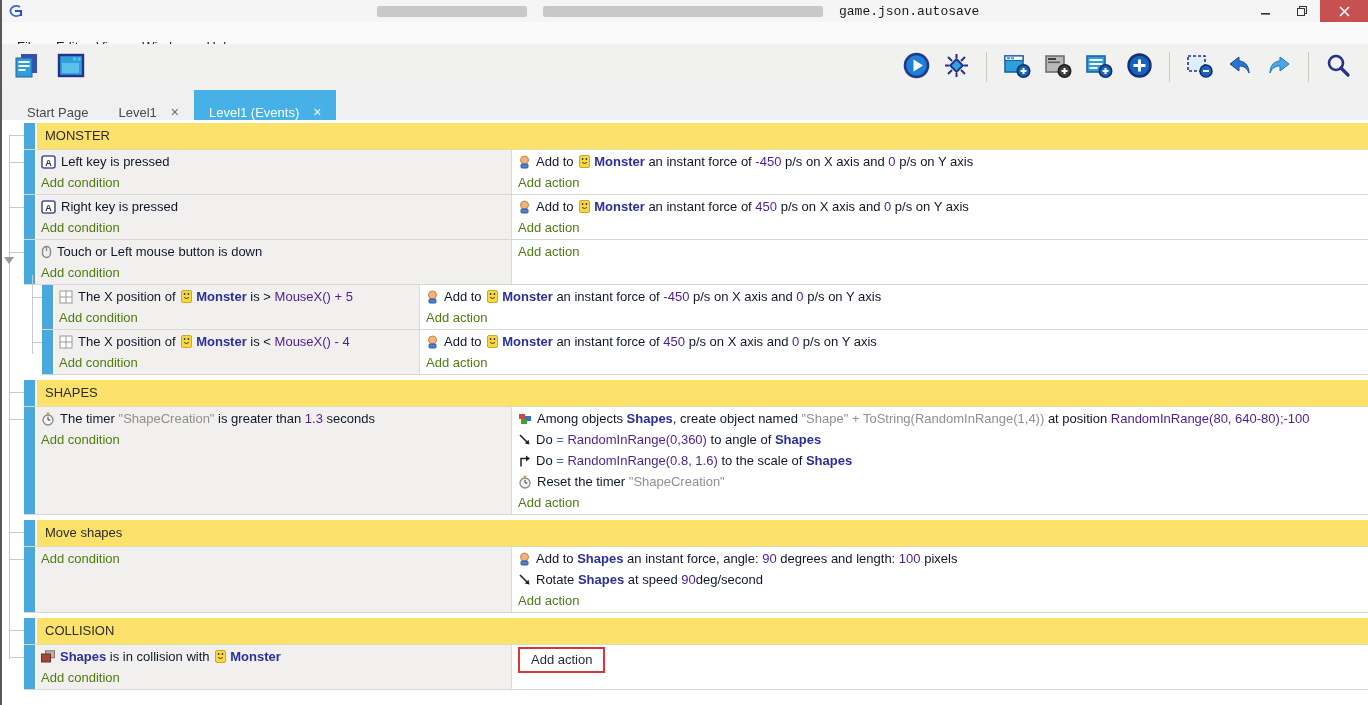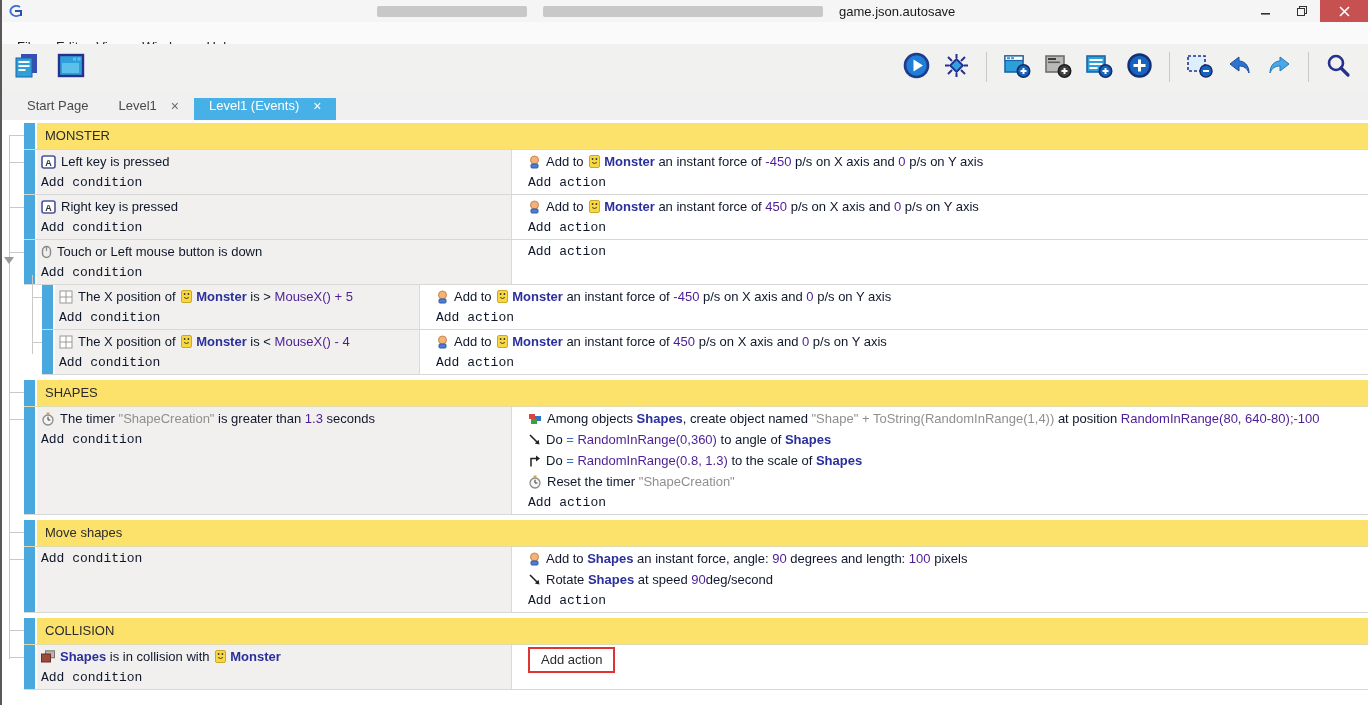--- a/index.html
+++ b/index.html
@@ -3,42 +3,42 @@
 <meta charset="utf-8">
 <style>
   html,body{margin:0;padding:0;background:#fff;}
   .app{width:1368px;height:705px;box-sizing:border-box;border-left:2px solid #585858;
        font-family:"Liberation Sans",sans-serif;font-size:13px;color:#1c1c1c;
        background:#fff;display:flex;flex-direction:column;overflow:hidden;}
 
   
   .titlebar{height:22px;background:#f5f5f5;display:flex;align-items:center;flex:none;position:relative;}
   .app-logo{margin-left:5px;display:flex;align-items:center;}
-  .title-center{position:absolute;left:375px;top:0;height:22px;display:flex;align-items:center;gap:16px;}
+  .title-center{position:absolute;left:375px;top:0;height:22px;display:flex;align-items:center;gap:16px;font-family:Liberation Mono, monospace;}
   .redact{height:11px;background:#bdbdbd;border-radius:2px;opacity:.8;}
   .r1{width:150px}.r2{width:280px}
   .title-text{color:#1a1a1a;}
   .win-controls{margin-left:auto;display:flex;height:22px;}
   .wc{width:36px;display:flex;align-items:center;justify-content:center;}
   .wc.close{width:48px;background:#c75050;}
 
   
   .menubar{height:22px;background:#fafafa;display:flex;align-items:center;padding-left:6px;flex:none;}
   .menu-item{padding:0 9px;height:22px;line-height:22px;color:#222;margin-top:28px;}
 
   
   .toolbar{height:46px;background:#f1f1f0;display:flex;align-items:center;flex:none;padding:0 10px;}
   .tb-left{display:flex;align-items:center;gap:14px;}
   .tb-right{margin-left:auto;display:flex;align-items:center;gap:13px;padding-right:6px;}
   .tb-btn{display:flex;align-items:center;justify-content:center;}
   .tb-divider{width:1px;height:30px;background:#c9c9c9;margin:0 3px;}
 
   
   .tabbar{height:30px;background:#f0f0f0;display:flex;align-items:stretch;flex:none;padding-left:10px;}
-  .tab{display:flex;align-items:flex-start;gap:14px;padding:0 15px;color:#4a4a4a;margin-top:8px;}
+  .tab{display:flex;align-items:flex-end;gap:14px;padding:0 15px;color:#4a4a4a;}
   .tab.active{background:#47b0e6;color:#fff;}
   .tab-close{font-size:14px;color:#6a6a6a;}
   .tab.active .tab-close{color:#fff;}
 
   
   .events-panel{flex:1;background:#fff;position:relative;padding-top:3px;overflow:hidden;}
   .events-panel::before{content:"";position:absolute;left:7px;top:15px;width:1px;height:524px;background:#c9c9c9;}
   .block{margin-left:22px;position:relative;}
   .block::before{content:"";position:absolute;left:-15px;top:12px;width:15px;height:1px;background:#c9c9c9;}
   .gap-top{margin-top:5px;}
@@ -49,26 +49,26 @@
   .bar{width:11px;background:#49a8de;margin-right:2px;flex:none;}
   .comment-label{flex:1;background:#fce26a;height:26px;line-height:26px;padding-left:8px;color:#2b2b2b;}
 
   .event-row{display:flex;border-bottom:1px solid #d8d8d6;background:#fff;}
   .cond{width:474px;flex:none;background:#f1f0ee;padding:1px 4px;box-sizing:border-box;}
   .event-row.sub{margin-left:18px;position:relative;}
   .event-row.sub .cond{width:364px;}
   .event-row.sub::before{content:"";position:absolute;left:-10px;top:12px;width:10px;height:1px;background:#c9c9c9;}
   .subs{position:relative;}
   .subs::before{content:"";position:absolute;left:8px;top:-10px;width:1px;height:calc(100% - 11px);background:#c9c9c9;}
-  .act{flex:1;background:#fff;padding:1px 4px 1px 16px;border-left:1px solid #dadada;box-sizing:border-box;overflow:hidden;}
+  .act{flex:1;background:#fff;padding:1px 4px 1px 6px;border-left:1px solid #dadada;box-sizing:border-box;overflow:hidden;}
 
   .line{height:21px;display:flex;align-items:center;white-space:pre;overflow:hidden;}
   .line-icon{margin-right:5px;display:flex;align-items:center;flex:none;}
   .inline-icon{margin:0 4px 0 2px;display:flex;align-items:center;flex:none;}
-  .placeholder{height:21px;line-height:21px;color:#0f172a;font-family:Liberation Mono, monospace;}
+  .placeholder{height:21px;line-height:21px;color:#4d7c0f;}
   .seg-p{color:#0f172a;}
   .seg-obj{color:#2a2f9c;font-weight:bold;}
   .seg-g{color:#4c1d95;}
   .seg-q{color:#8f8f8f;}
   .seg-b{color:#3f6fc4;}
   .add-action-highlight{display:inline-block;margin-top:1px;border:2px solid #e03434;
       padding:3px 11px 4px 11px;color:#2b2b2b;background:#fff;}
 </style>
 </head>
 <body>
@@ -378,21 +378,21 @@
                   <rect x="7" y="4" width="6" height="5" fill="#2f74c9"></rect>
                   <rect x="3" y="7" width="6" height="5" fill="#3f9f3f"></rect>
                 </svg></span><span class="seg-p">Among objects </span><span class="seg-obj">Shapes</span><span class="seg-p">, create object named </span><span class="seg-q">"Shape" + ToString(RandomInRange(1,4))</span><span class="seg-p"> at position </span><span class="seg-g">RandomInRange(80, 640-80);-100</span></div>
             <div class="line"><span class="line-icon"><svg width="13" height="13" viewBox="0 0 13 13">
                   <line x1="2" y1="2" x2="9.5" y2="9.5" stroke="#222" stroke-width="1.6"></line>
                   <polygon points="11.5,11.5 6.8,10.6 10.6,6.8" fill="#222"></polygon>
                 </svg></span><span class="seg-p">Do </span><span class="seg-b">=</span><span class="seg-g"> RandomInRange(0,360)</span><span class="seg-p"> to angle of </span><span class="seg-obj">Shapes</span></div>
             <div class="line"><span class="line-icon"><svg width="13" height="14" viewBox="0 0 13 14">
                   <polyline points="3,12.5 3,4.5 8,4.5" fill="none" stroke="#222" stroke-width="1.5"></polyline>
                   <polygon points="8,1.5 12,4.5 8,7.5" fill="#222"></polygon>
-                </svg></span><span class="seg-p">Do </span><span class="seg-b">=</span><span class="seg-g"> RandomInRange(0.8, 1.3)</span><span class="seg-p"> to the scale of </span><span class="seg-obj">Shapes</span></div>
+                </svg></span><span class="seg-p">Do </span><span class="seg-b">=</span><span class="seg-g"> RandomInRange(0.8, 1.6)</span><span class="seg-p"> to the scale of </span><span class="seg-obj">Shapes</span></div>
             <div class="line"><span class="line-icon"><svg width="14" height="14" viewBox="0 0 14 14">
                   <rect x="5.5" y="0.5" width="3" height="2" fill="#e2a23c"></rect>
                   <circle cx="7" cy="8" r="5" fill="#f4f4f4" stroke="#8a8a8a" stroke-width="1.3"></circle>
                   <line x1="7" y1="8" x2="7" y2="4.8" stroke="#555" stroke-width="1.2"></line>
                   <line x1="7" y1="8" x2="9.4" y2="8" stroke="#555" stroke-width="1.2"></line>
                 </svg></span><span class="seg-p">Reset the timer </span><span class="seg-q">"ShapeCreation"</span></div>
             <div class="placeholder">Add action</div>
           </div>
         </div>
       </div>

